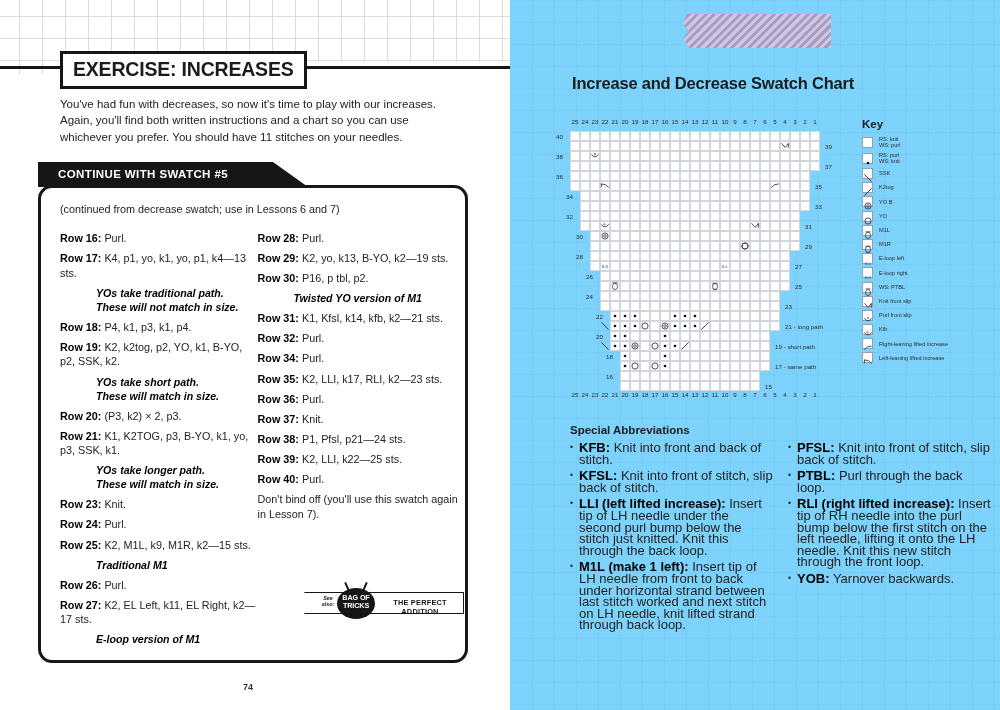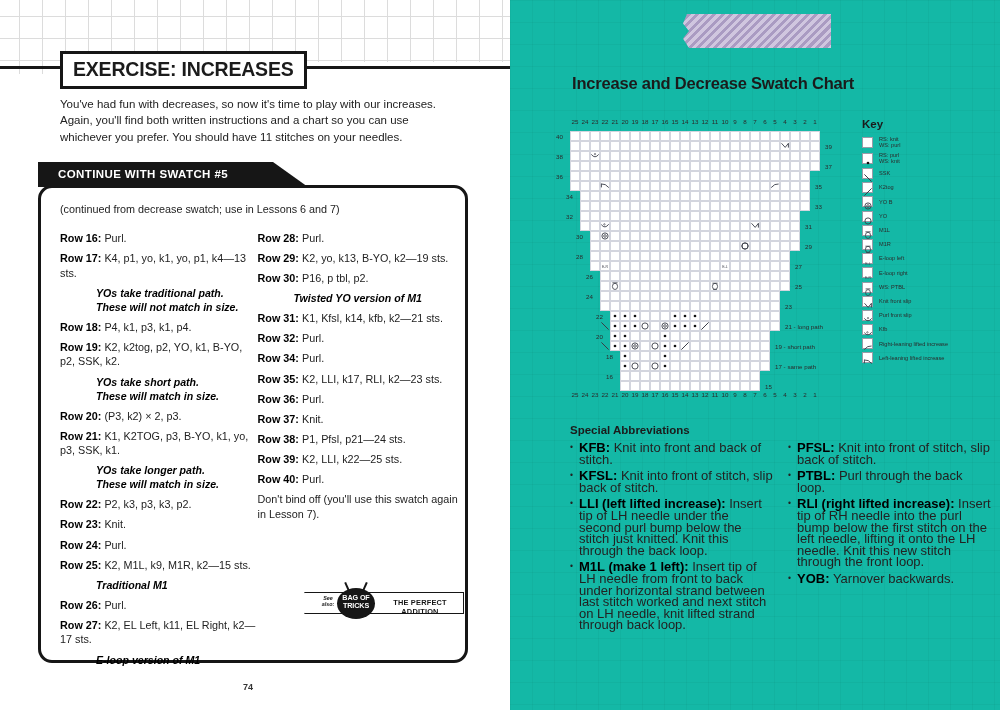--- a/index.html
+++ b/index.html
@@ -120,21 +120,21 @@
 
   .pagenum {
     position:absolute; bottom:18px;
     font-size:9px; font-weight:bold; color:#333;
   }
   .pagenum.l { left:243px; }
 
   
   .page-right {
     position:relative; width:490px; height:710px;
-    background:#14b8a6;
+    background:#7dd3fc;
   }
   .rp-grid {
     position:absolute; inset:0;
     background-image:
       linear-gradient(to right, rgba(0,0,0,.035) 1px, transparent 1px),
       linear-gradient(to bottom, rgba(0,0,0,.035) 1px, transparent 1px);
     background-size:22px 22px;
   }
   .washi {
     position:absolute; left:173px; top:14px; width:148px; height:34px;
@@ -224,21 +224,20 @@
         <div class="col" id="col-left">
             <div class="rowline"><b>Row 16:</b> Purl.</div>
             <div class="rowline"><b>Row 17:</b> K4, p1, yo, k1, yo, p1, k4—13 sts.</div>
             <div class="note">YOs take traditional path.<br>These will not match in size.</div>
             <div class="rowline"><b>Row 18:</b> P4, k1, p3, k1, p4.</div>
             <div class="rowline"><b>Row 19:</b> K2, k2tog, p2, YO, k1, B-YO, p2, SSK, k2.</div>
             <div class="note">YOs take short path.<br>These will match in size.</div>
             <div class="rowline"><b>Row 20:</b> (P3, k2) × 2, p3.</div>
             <div class="rowline"><b>Row 21:</b> K1, K2TOG, p3, B-YO, k1, yo, p3, SSK, k1.</div>
             <div class="note">YOs take longer path.<br>These will match in size.</div>
-            <div class="rowline"><b>Row 22:</b> P2, k3, p3, k3, p2.</div>
             <div class="rowline"><b>Row 23:</b> Knit.</div>
             <div class="rowline"><b>Row 24:</b> Purl.</div>
             <div class="rowline"><b>Row 25:</b> K2, M1L, k9, M1R, k2—15 sts.</div>
             <div class="note">Traditional M1</div>
             <div class="rowline"><b>Row 26:</b> Purl.</div>
             <div class="rowline"><b>Row 27:</b> K2, EL Left, k11, EL Right, k2—17 sts.</div>
             <div class="note">E-loop version of M1</div>
           </div>
         <div class="col right" id="col-right">
             <div class="rowline"><b>Row 28:</b> Purl.</div>

